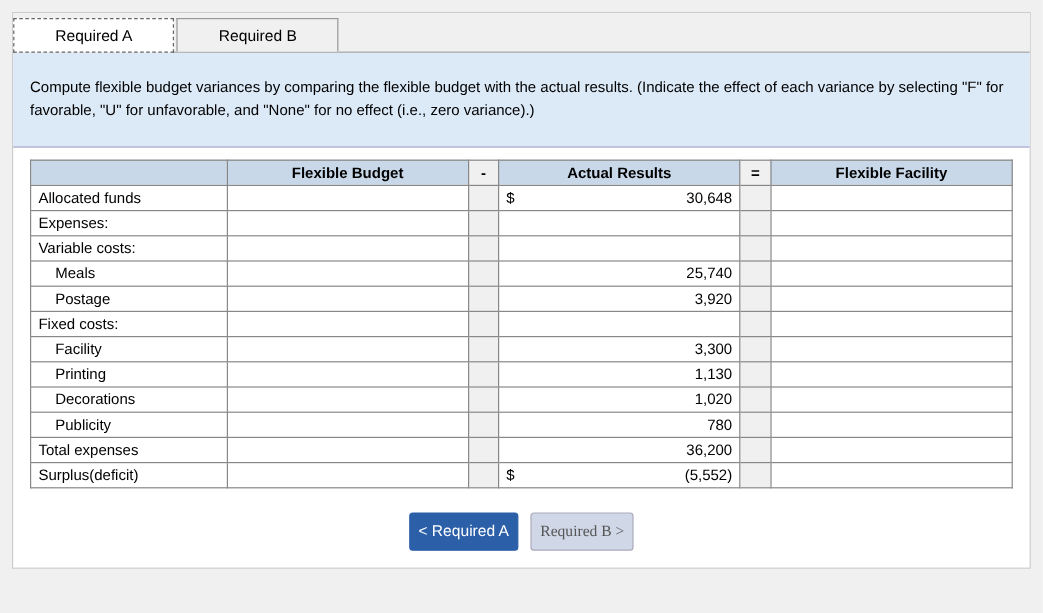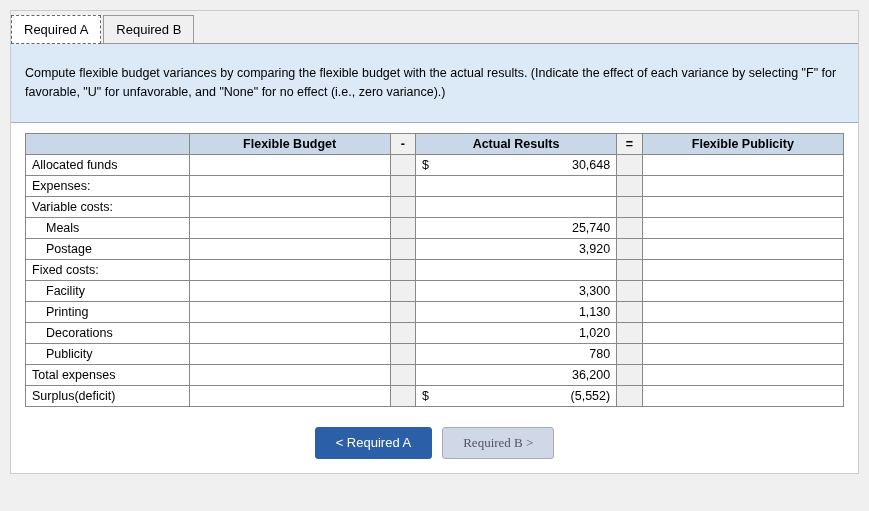--- a/index.html
+++ b/index.html
@@ -18,21 +18,21 @@
       width: 849px;
       border: 1px solid #ccc;
     }
     
     .tabs {
       display: flex;
       border-bottom: 1px solid #999;
       background: #f0f0f0;
     }
     .tab {
-      padding: 6px 12px;
+      padding: 6px 34px;
       border: 1px solid #999;
       border-bottom: none;
       background: #f0f0f0;
       cursor: pointer;
       font-size: 13px;
       margin-right: 2px;
       margin-top: 4px;
     }
     .tab.active {
       background: #fff;
@@ -101,21 +101,21 @@
       border: 1px solid #888;
     }
     
     .nav-buttons {
       display: flex;
       justify-content: center;
       gap: 10px;
       padding: 10px 0 14px 0;
     }
     .btn-nav {
-      padding: 7px 20px;
+      padding: 7px 7px;
       font-size: 13px;
       cursor: pointer;
       border: 1px solid #888;
       border-radius: 3px;
     }
     .btn-nav.active-btn {
       background: #2b5fa8;
       color: #fff;
       border-color: #2b5fa8;
     }
@@ -158,21 +158,21 @@
           <th class="col-minus operator-cell">
             <span>-</span>
           </th>
           <th class="col-actual">
             <span>Actual Results</span>
           </th>
           <th class="col-eq operator-cell">
             <span>=</span>
           </th>
           <th class="col-var">
-            <span>Flexible Publicity</span>
+            <span>Flexible Facility</span>
           </th>
         </tr>
       </thead>
       <tbody id="table-body">
       <tr>
             <td class="label-cell">Allocated funds</td>
             <td class="input-cell"><input type="text" style=""></td>
             <td class="operator-cell"></td>
             <td class="actual-cell"><span style="float:left">$</span>30,648</td>
             <td class="operator-cell"></td>

